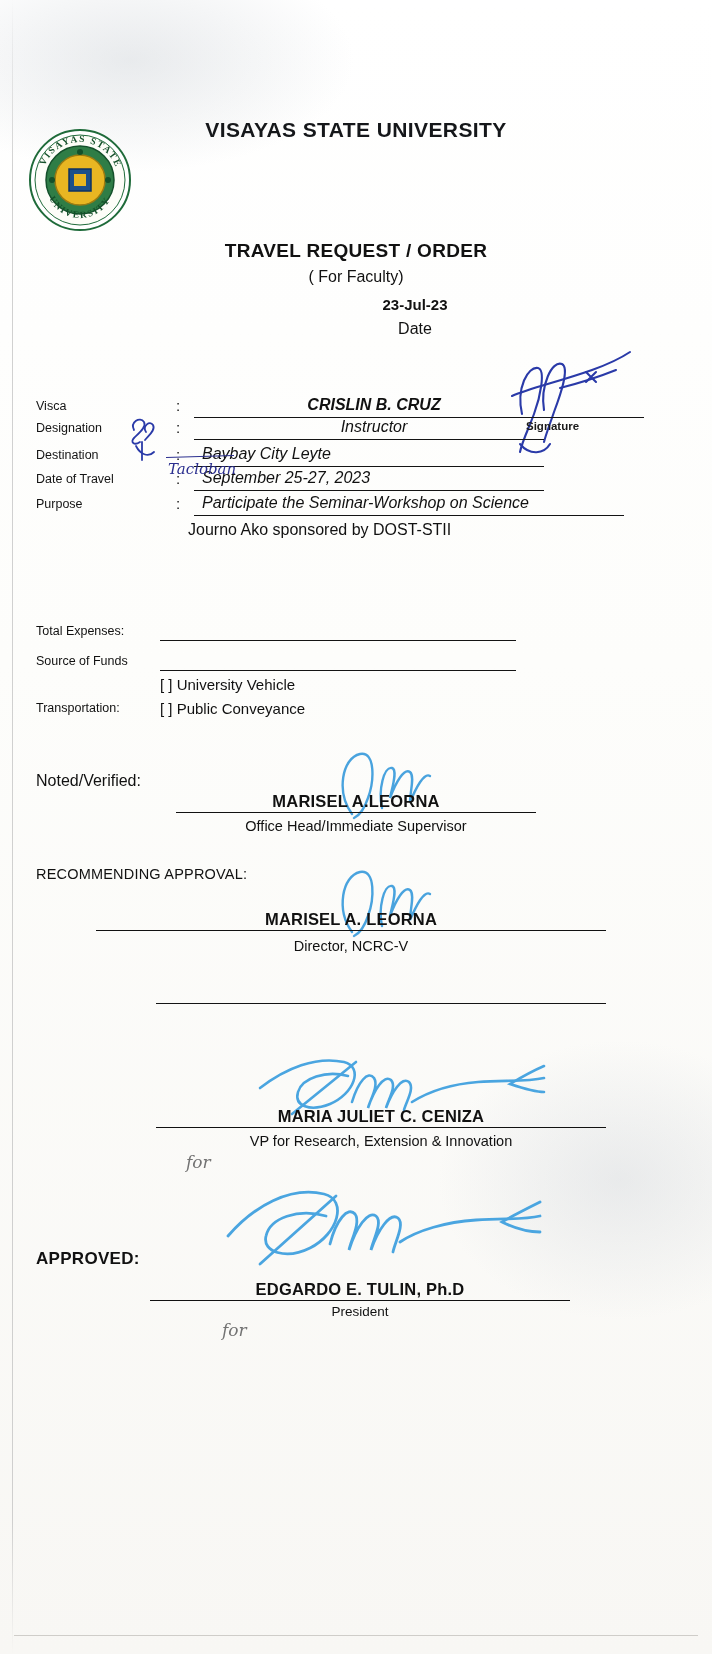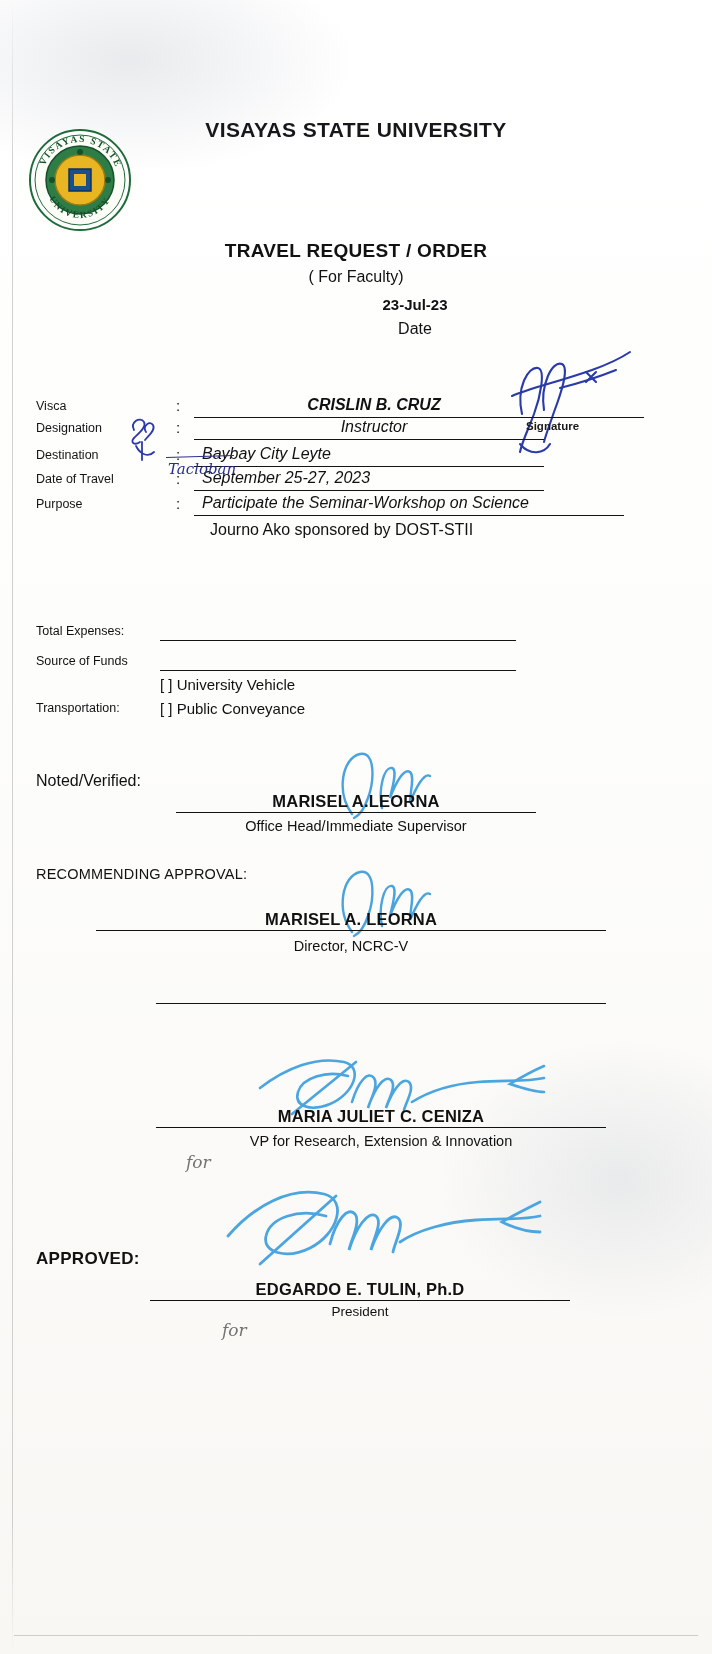--- a/index.html
+++ b/index.html
@@ -323,21 +323,21 @@
     <span class="f-value">September 25-27, 2023</span>
   </div>
 
   <div class="field" style="top:494px;">
     <span class="f-label">Purpose</span>
     <span class="f-colon">:</span>
     <span class="f-line" style="width:430px;"></span>
     <span class="f-value">Participate the Seminar-Workshop on Science</span>
   </div>
 
-  <div style="position:absolute; left:210px; top:521px; font-size:16px;">Journo Ako sponsored by DOST-STII</div>
+  <div style="position:absolute; left:188px; top:521px; font-size:16px;">Journo Ako sponsored by DOST-STII</div>
 
   <div class="sig-label">Signature</div>
 
   <div class="hand-blue" style="left:168px; top:416px;margin-top:44px;">Tacloban</div>
   <div class="strike" style="left:166px; top:456px; width:68px;"></div>
   <div class="ink" style="left:128px; top:412px;">
     <svg width="42" height="54" viewBox="0 0 42 54">
       <g fill="none" stroke="#2a3aa8" stroke-width="1.8" stroke-linecap="round">
         <path d="M6,18 C2,10 12,4 16,10 C19,15 10,22 6,26 C2,30 6,34 12,30"></path>
         <path d="M18,20 C14,14 22,8 25,13 C28,18 20,24 17,28"></path>

